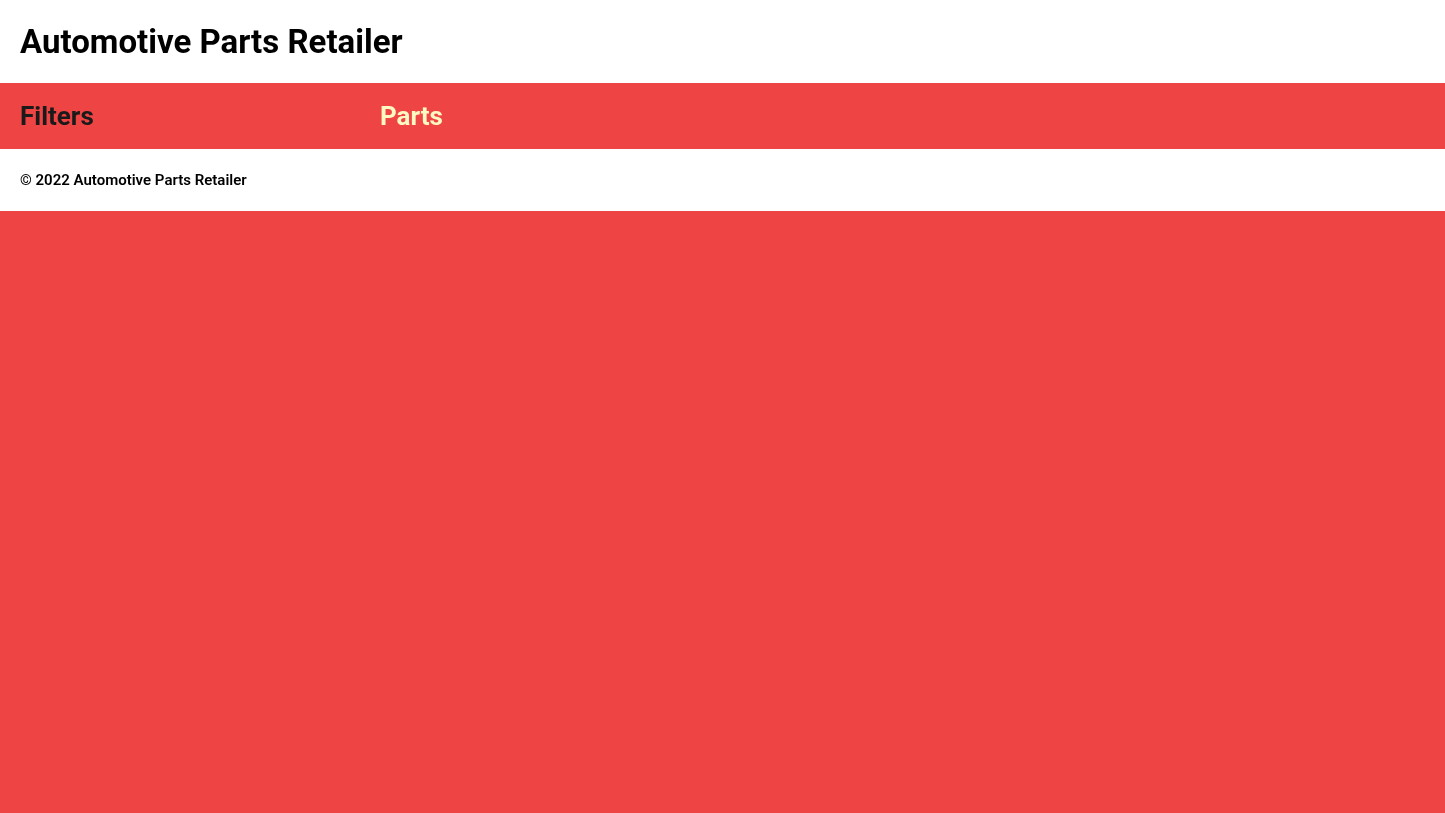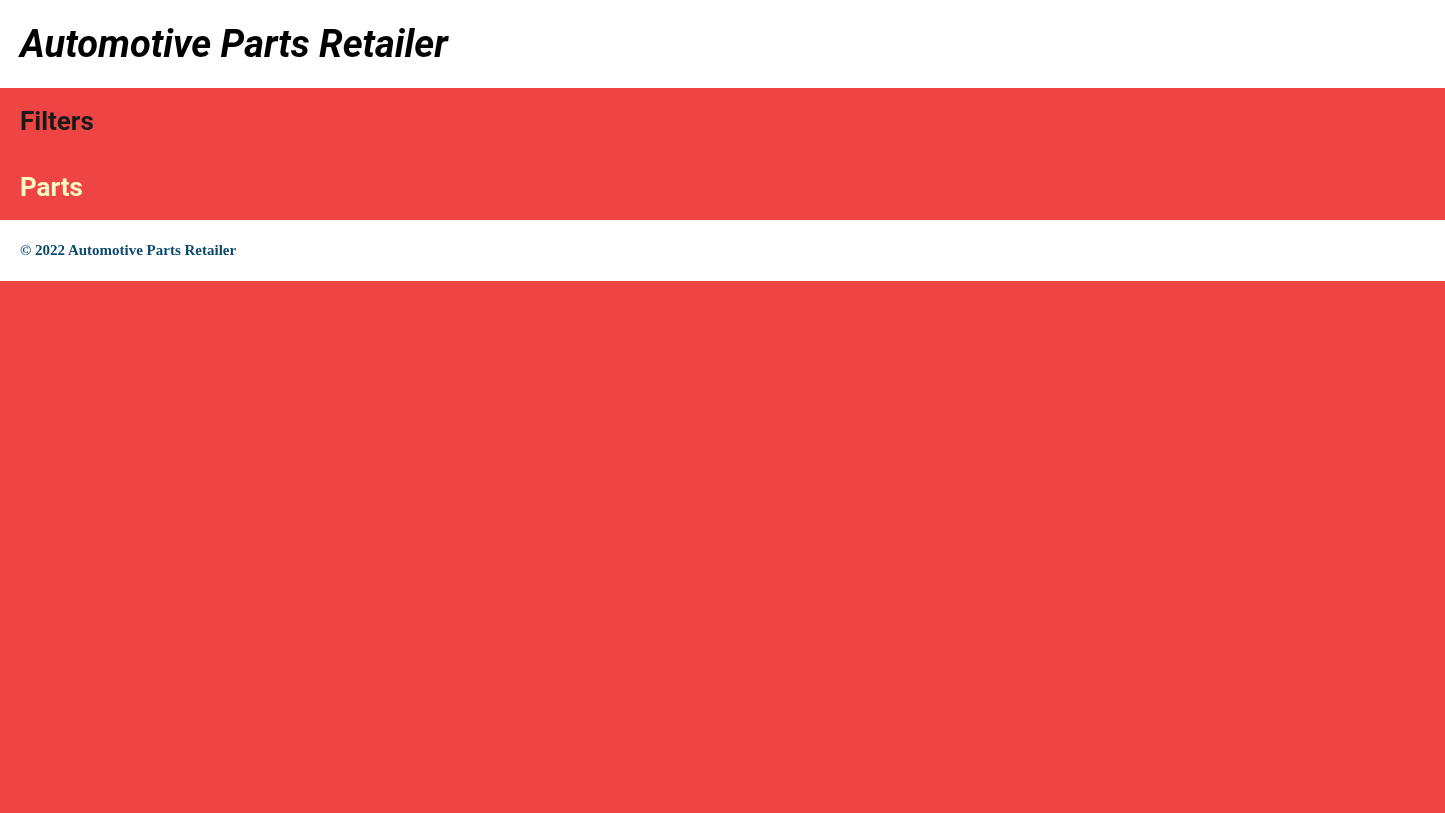--- a/index.html
+++ b/index.html
@@ -15,29 +15,27 @@
   height: 813px;
   overflow: hidden;
 }
 
 .header {
   background-color: #ffffff;
   padding: 22px 20px;
 }
 
 .header-title {
-  font-size: 38px;
+  font-size: 33px;
   font-weight: 700;
   color: #000000;
-  font-style: italic;
 }
 
 .main-content {
   display: flex;
-  flex-direction: column;
 }
 
 .sidebar {
   width: 360px;
   padding: 18px 20px;
 }
 
 .sidebar-title {
   font-size: 26px;
   font-weight: 700;
@@ -56,22 +54,21 @@
 }
 
 .footer {
   background-color: #ffffff;
   padding: 22px 20px;
 }
 
 .footer-text {
   font-size: 15px;
   font-weight: 600;
-  color: #0c4a6e;
-  font-family: Liberation Serif, serif;
+  color: #000000;
 }
 </style>
 </head>
 <body>
 
 <header class="header">
   <h1 class="header-title">Automotive Parts Retailer</h1>
 </header>
 
 <div class="main-content">

